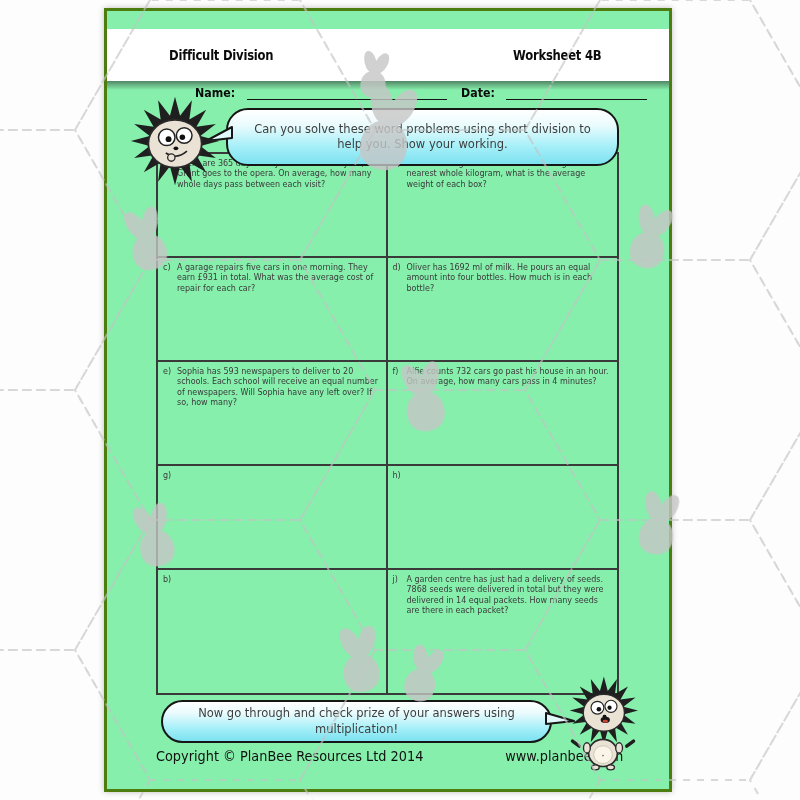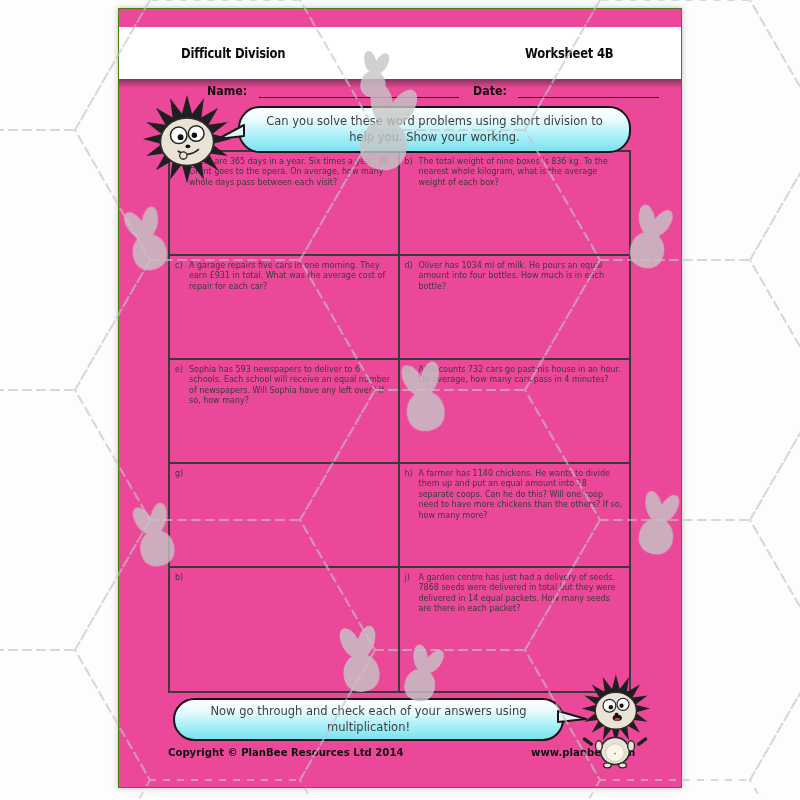--- a/index.html
+++ b/index.html
@@ -1,21 +1,21 @@
 <!DOCTYPE html>
 <html><head>
 <meta charset="utf-8">
 <style>
   html,body { margin:0; padding:0; background:#ffffff; }
   .canvas { position:relative; width:800px; height:800px; overflow:hidden; background:#fdfdfd;
             font-family:"DejaVu Sans", sans-serif; }
 
   
-  .page { position:absolute; left:118px; top:8px; width:562px; height:778px;
-          background:#ec4899; border:1px solid #4d7c0f; z-index:1;
+  .page { position:absolute; left:104px; top:8px; width:562px; height:778px;
+          background:#86efac; border:3px solid #4d7c0f; z-index:1;
           box-shadow:0 0 6px rgba(0,0,0,.25); }
 
   .header-band { position:absolute; left:0; right:0; top:18px; height:52px; background:#ffffff;
                  display:flex; align-items:center; justify-content:space-between;
                  padding:0 68px 0 62px; box-sizing:border-box; z-index:2; }
   .title { font-weight:800; font-size:14.5px; letter-spacing:-.3px; color:#0b0b0b; white-space:nowrap; }
   .title.left  { transform:scaleX(.8); transform-origin:left center; }
   .title.right { transform:scaleX(.8); transform-origin:right center; }
   .band-shadow { position:absolute; left:0; right:0; top:70px; height:9px;
                  background:linear-gradient(180deg, rgba(30,30,30,.5), rgba(30,30,30,0)); z-index:2; }
@@ -25,21 +25,21 @@
   .fld-label { margin-right:5px; transform:scaleX(.85); transform-origin:left bottom; white-space:nowrap; }
   .rule { border-bottom:1.6px solid #141414; height:14px; }
   .name-rule { width:200px; margin-right:14px; }
   .date-rule { flex:1; }
 
   
   .bubble { position:absolute; box-sizing:border-box; border:2px solid #161616; border-radius:22px;
             background:linear-gradient(180deg,#ffffff 0%,#eafbfd 28%,#a5eff8 68%,#7ce2f0 100%);
             display:flex; align-items:center; justify-content:center; text-align:center;
             color:#3e3e3e; font-size:11.5px; line-height:1.32; padding:3px 16px; z-index:3; }
-  .bubble.top    { left:119px; top:97px;  width:393px; height:47px; }
+  .bubble.top    { left:119px; top:97px;  width:393px; height:58px; }
   .bubble.bottom { left:54px;  top:689px; width:391px; height:43px; }
   .tail { position:absolute; z-index:4; }
   .tail.t-top    { left:98px;  top:112px; width:28px; height:24px; }
   .tail.t-bottom { left:438px; top:697px; width:30px; height:24px; }
 
   
   .ptable { position:absolute; left:49px; top:141px; width:463px; height:543px;
             border:2px solid #3a3a3a; box-sizing:border-box; display:grid;
             grid-template-columns:1fr 1fr; grid-template-rows:104px 104px 104px 104px 1fr;
             z-index:2; }
@@ -47,21 +47,21 @@
           color:#3a3a3a; box-sizing:border-box; }
   .cell:nth-child(odd)  { border-right:2px solid #3a3a3a; }
   .cell:nth-child(-n+8) { border-bottom:2px solid #3a3a3a; }
   .plabel { flex:0 0 11px; }
   .ptext  { flex:1; }
 
   
   .hog-top    { position:absolute; left:20px;  top:84px;  width:96px; height:92px; z-index:5; }
   .hog-bottom { position:absolute; left:448px; top:664px; width:96px; height:100px; z-index:5; }
   .footer { position:absolute; left:49px; right:46px; top:737px; display:flex;
-            justify-content:space-between; font-weight:700; font-size:11px; color:#101010; z-index:2;text-align:right; }
+            justify-content:space-between; font-weight:400; font-size:14px; color:#101010; z-index:2;text-align:right; }
   .foot-left  { transform:scaleX(.92); transform-origin:left center; white-space:nowrap; }
   .foot-right { transform:scaleX(.92); transform-origin:right center; white-space:nowrap; }
 
   
   .overlay { position:absolute; inset:0; z-index:6; pointer-events:none; }
   .defs-holder { position:absolute; width:0; height:0; overflow:hidden; }
 </style>
 </head>
 <body>
 
@@ -126,48 +126,47 @@
       <div class="cell">
         <span class="plabel">b)</span>
         <span class="ptext">The total weight of nine boxes is 836 kg. To the nearest whole kilogram, what is the average weight of each box?</span>
       </div>
       <div class="cell">
         <span class="plabel">c)</span>
         <span class="ptext">A garage repairs five cars in one morning. They earn £931 in total. What was the average cost of repair for each car?</span>
       </div>
       <div class="cell">
         <span class="plabel">d)</span>
-        <span class="ptext">Oliver has 1034 ml of milk. He pours an equal amount into four bottles. How much is in each bottle?</span>
+        <span class="ptext">Oliver has 1692 ml of milk. He pours an equal amount into four bottles. How much is in each bottle?</span>
       </div>
       <div class="cell">
         <span class="plabel">e)</span>
-        <span class="ptext">Sophia has 593 newspapers to deliver to 6 schools. Each school will receive an equal number of newspapers. Will Sophia have any left over? If so, how many?</span>
+        <span class="ptext">Sophia has 593 newspapers to deliver to 20 schools. Each school will receive an equal number of newspapers. Will Sophia have any left over? If so, how many?</span>
       </div>
       <div class="cell">
         <span class="plabel">f)</span>
         <span class="ptext">Alfie counts 732 cars go past his house in an hour. On average, how many cars pass in 4 minutes?</span>
       </div>
       <div class="cell">
         <span class="plabel">g)</span>
       </div>
       <div class="cell">
         <span class="plabel">h)</span>
-        <span class="ptext">A farmer has 1140 chickens. He wants to divide them up and put an equal amount into 18 separate coops. Can he do this? Will one coop need to have more chickens than the others? If so, how many more?</span>
       </div>
       <div class="cell">
         <span class="plabel">b)</span>
       </div>
       <div class="cell">
         <span class="plabel">j)</span>
         <span class="ptext">A garden centre has just had a delivery of seeds. 7868 seeds were delivered in total but they were delivered in 14 equal packets. How many seeds are there in each packet?</span>
       </div>
     </div>
 
     <div class="bubble bottom">
-      <span>Now go through and check each of your answers using multiplication!</span>
+      <span>Now go through and check prize of your answers using multiplication!</span>
     </div>
     <svg class="tail t-bottom" viewBox="0 0 30 24">
       <polygon points="1,5 29,13 1,16" fill="#e2f9fc" stroke="#161616" stroke-width="2" stroke-linejoin="round"></polygon>
     </svg>
 
     <svg class="hog-bottom" viewBox="0 0 100 118">
       <g transform="translate(9,0) scale(0.84)">
         <use href="#hog-head"></use>
         <ellipse cx="52" cy="63" rx="6.5" ry="4.5" fill="#151515"></ellipse>
         <ellipse cx="52" cy="65" rx="3.8" ry="2" fill="#cc4433"></ellipse>

